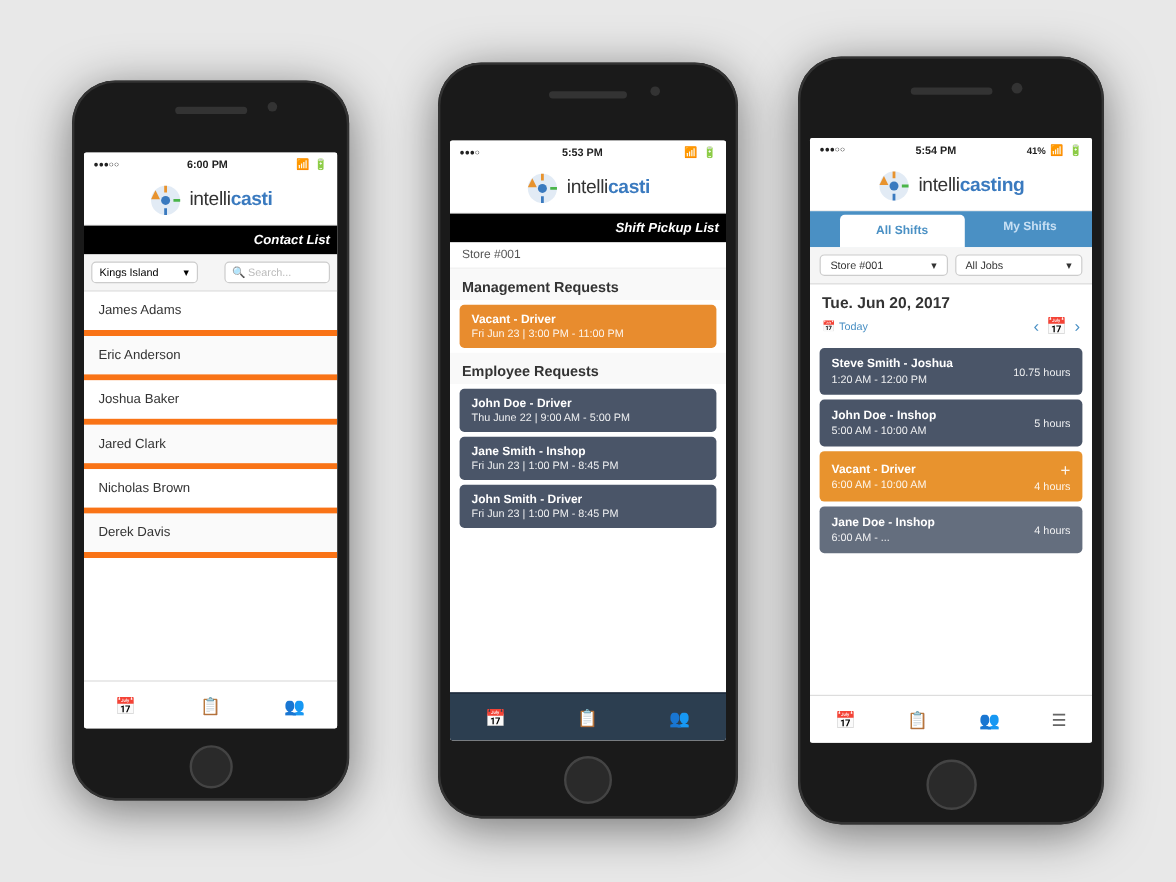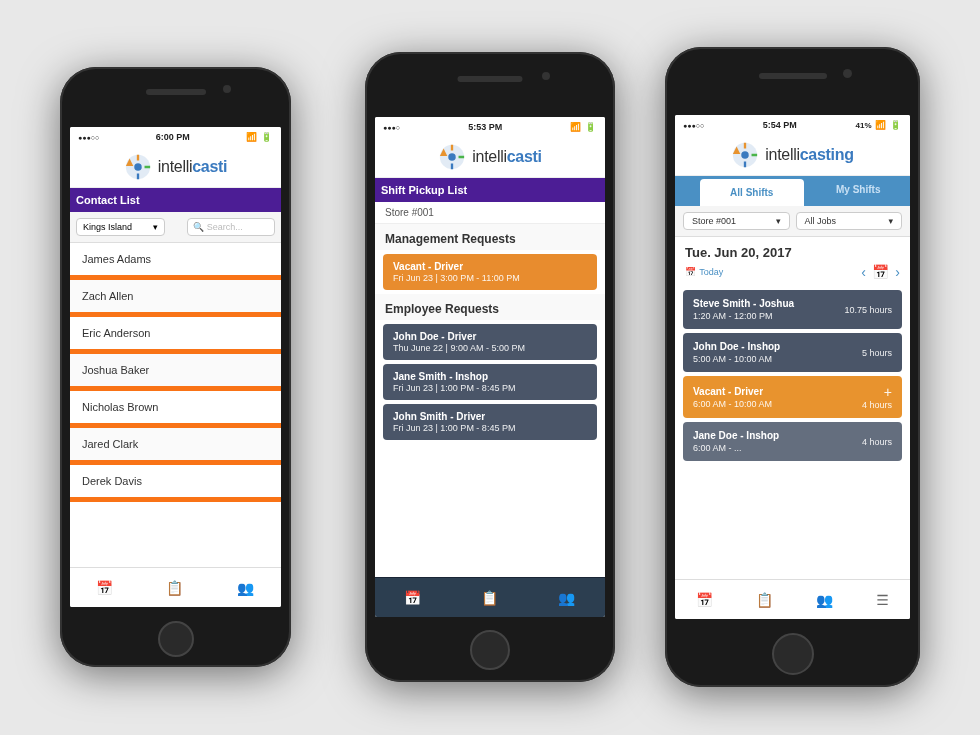--- a/index.html
+++ b/index.html
@@ -126,26 +126,27 @@
     .logo-container { display: flex; align-items: center; gap: 6px; }
     .logo-icon {
       width: 28px;
       height: 28px;
     }
     .logo-text { font-size: 16px; font-weight: 300; color: #333; letter-spacing: -0.3px; }
     .logo-text strong { font-weight: 600; color: #3a7abf; }
 
     
     .contact-header {
-      background: #4c1d95;
+      background: #000000;
       color: #fff;
-      text-align: left;
+      text-align: right;
       padding: 6px;
       font-size: 11px;
       font-weight: 600;
+      font-style: italic;
     }
     .contact-filters {
       display: flex;
       padding: 6px;
       gap: 22px;
       background: #f5f5f5;
       border-bottom: 1px solid #ddd;
     }
     .filter-select {
       background: #fff;
@@ -341,33 +342,30 @@
           <span>🔍</span>
           <span style="color:#bbb;">Search...</span>
         </div>
       </div>
 
       <div class="contact-list">
         <div class="contact-item">
           <span>James Adams</span>
         </div>
         <div class="contact-item">
-          <span>Zach Allen</span>
-        </div>
-        <div class="contact-item">
           <span>Eric Anderson</span>
         </div>
         <div class="contact-item">
           <span>Joshua Baker</span>
         </div>
         <div class="contact-item">
+          <span>Jared Clark</span>
+        </div>
+        <div class="contact-item">
           <span>Nicholas Brown</span>
-        </div>
-        <div class="contact-item">
-          <span>Jared Clark</span>
         </div>
         <div class="contact-item">
           <span>Derek Davis</span>
         </div>
       </div>
 
       <div class="bottom-nav">
         <span class="nav-icon">📅</span>
         <span class="nav-icon">📋</span>
         <span class="nav-icon active" style="color:#3a9bd5;">👥</span>

